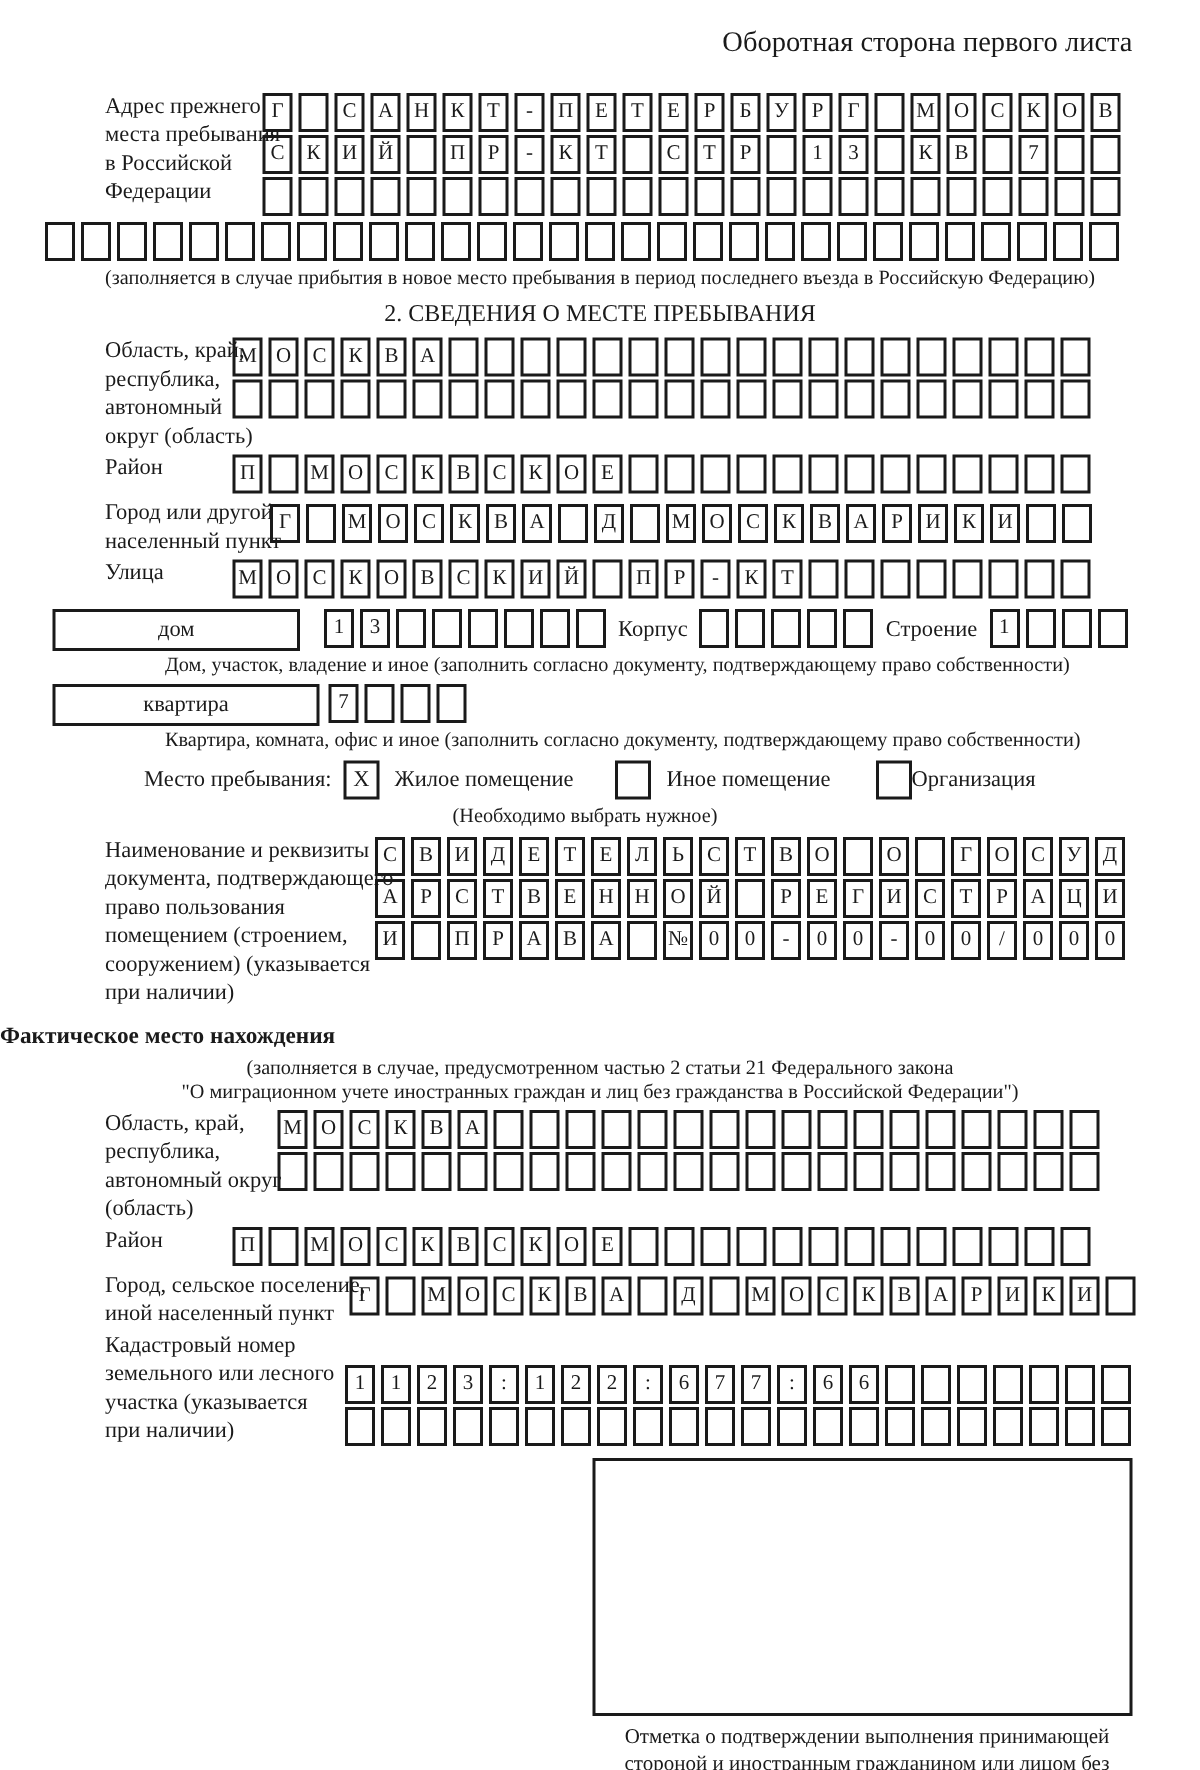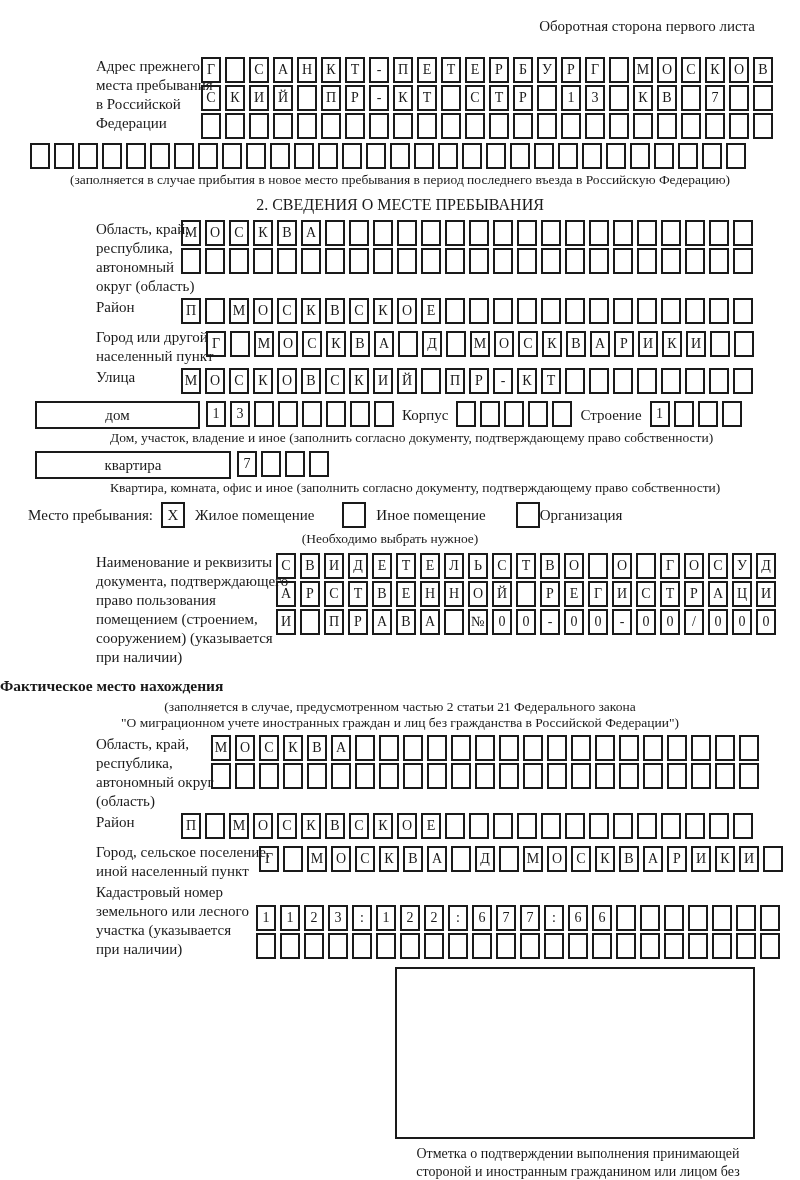--- a/index.html
+++ b/index.html
@@ -4,23 +4,23 @@
 <style>
   * { margin:0; padding:0; box-sizing:border-box; }
   html,body { background:#ffffff; }
   body {
     width:800px; height:1180px;
     font-family:"Liberation Serif", serif;
     color:#1a1a1a; position:relative; overflow:hidden;
   }
   .page { width:800px; height:1180px; padding-top:18px; }
 
-  .page-header { text-align:right; padding-right:45px; font-size:15px; }
-
-  .form-row { display:flex; align-items:flex-start; padding-left:96px; margin-top:2px; }
+  .page-header { text-align:right; padding-right:45px; font-size:19px; }
+
+  .form-row { display:flex; align-items:flex-start; padding-left:70px; margin-top:2px; }
   .label { flex:0 0 auto; font-size:15px; line-height:19px; white-space:nowrap; }
   .label-lines div { font-size:15px; line-height:19px; white-space:nowrap; }
 
   .cells { display:flex; gap:4px; margin-bottom:2px; }
   .cell {
     width:20px; height:26px; flex:0 0 auto;
     border:2px solid #1a1a1a;
     display:flex; align-items:center; justify-content:center;
     font-size:14px; font-family:"Liberation Serif", serif;
   }
@@ -32,25 +32,25 @@
   .note-left { font-size:13.5px; padding-left:110px; margin-top:1px; }
 
   .sec-title { text-align:center; font-weight:normal; font-size:16px; margin-top:8px; margin-bottom:6px; }
   .sub-title { text-align:left; font-weight:bold; font-size:15.5px; margin-top:10px; }
 
   .wide-box {
     border:2px solid #1a1a1a; height:28px;
     display:flex; align-items:center; justify-content:center;
     font-size:15px; flex:0 0 auto;
   }
-  .house-box { width:165px; margin-right:6px; }
-  .apt-box { width:196px; margin-right:6px; }
+  .house-box { width:165px; margin-right:16px; }
+  .apt-box { width:178px; margin-right:6px; }
   .inline-label { font-size:15px; line-height:28px; padding:0 8px; white-space:nowrap; }
 
-  .check-row { display:flex; align-items:center; padding-left:28px; margin-top:6px; font-size:15px; }
+  .check-row { display:flex; align-items:center; padding-left:96px; margin-top:6px; font-size:15px; }
   .checkbox {
     width:24px; height:26px; border:2px solid #1a1a1a; flex:0 0 auto;
     display:flex; align-items:center; justify-content:center; font-size:15px;
   }
 
   .big-box { width:360px; height:172px; border:2px solid #1a1a1a; margin-left:395px; margin-top:6px; }
   .big-box-caption { width:380px; margin-left:388px; text-align:center; font-size:14px; line-height:18px; margin-top:6px; }
 
   .mt4{margin-top:4px;} .mt6{margin-top:6px;}
   .full-row { padding-left:30px; margin-top:2px; }

